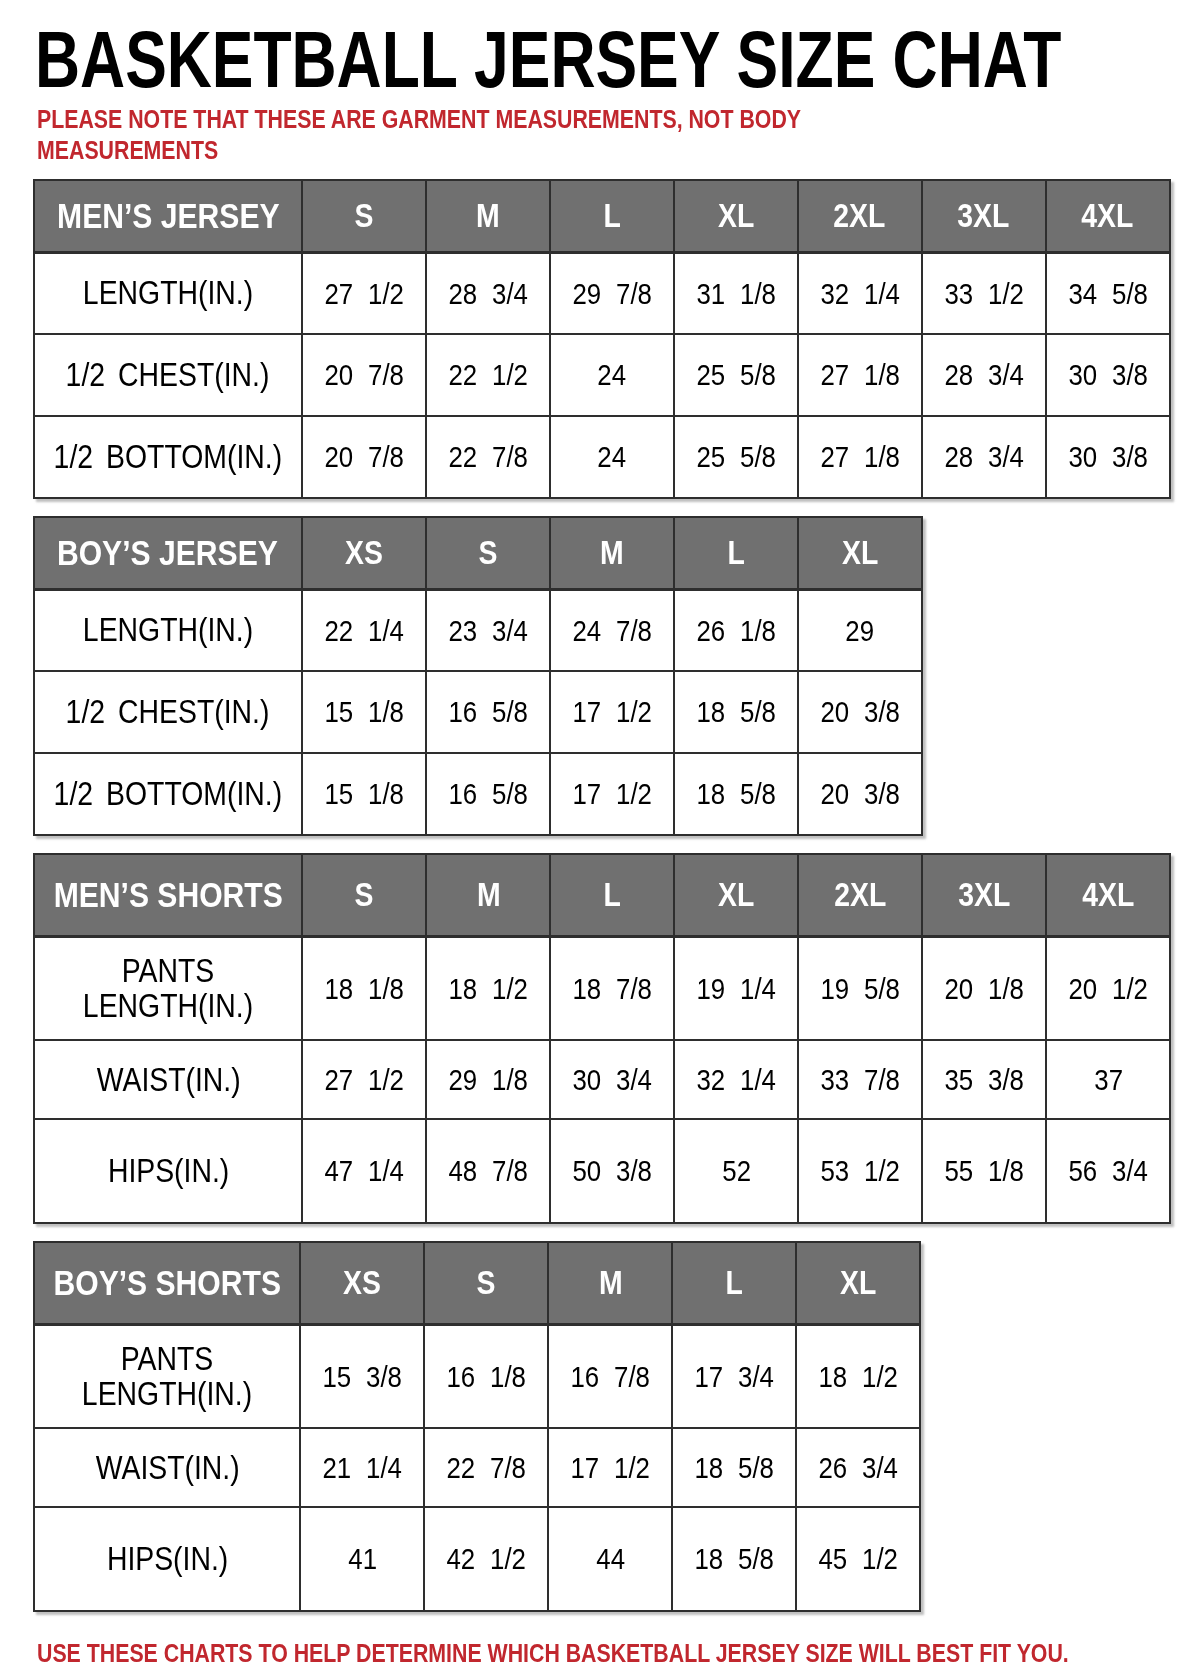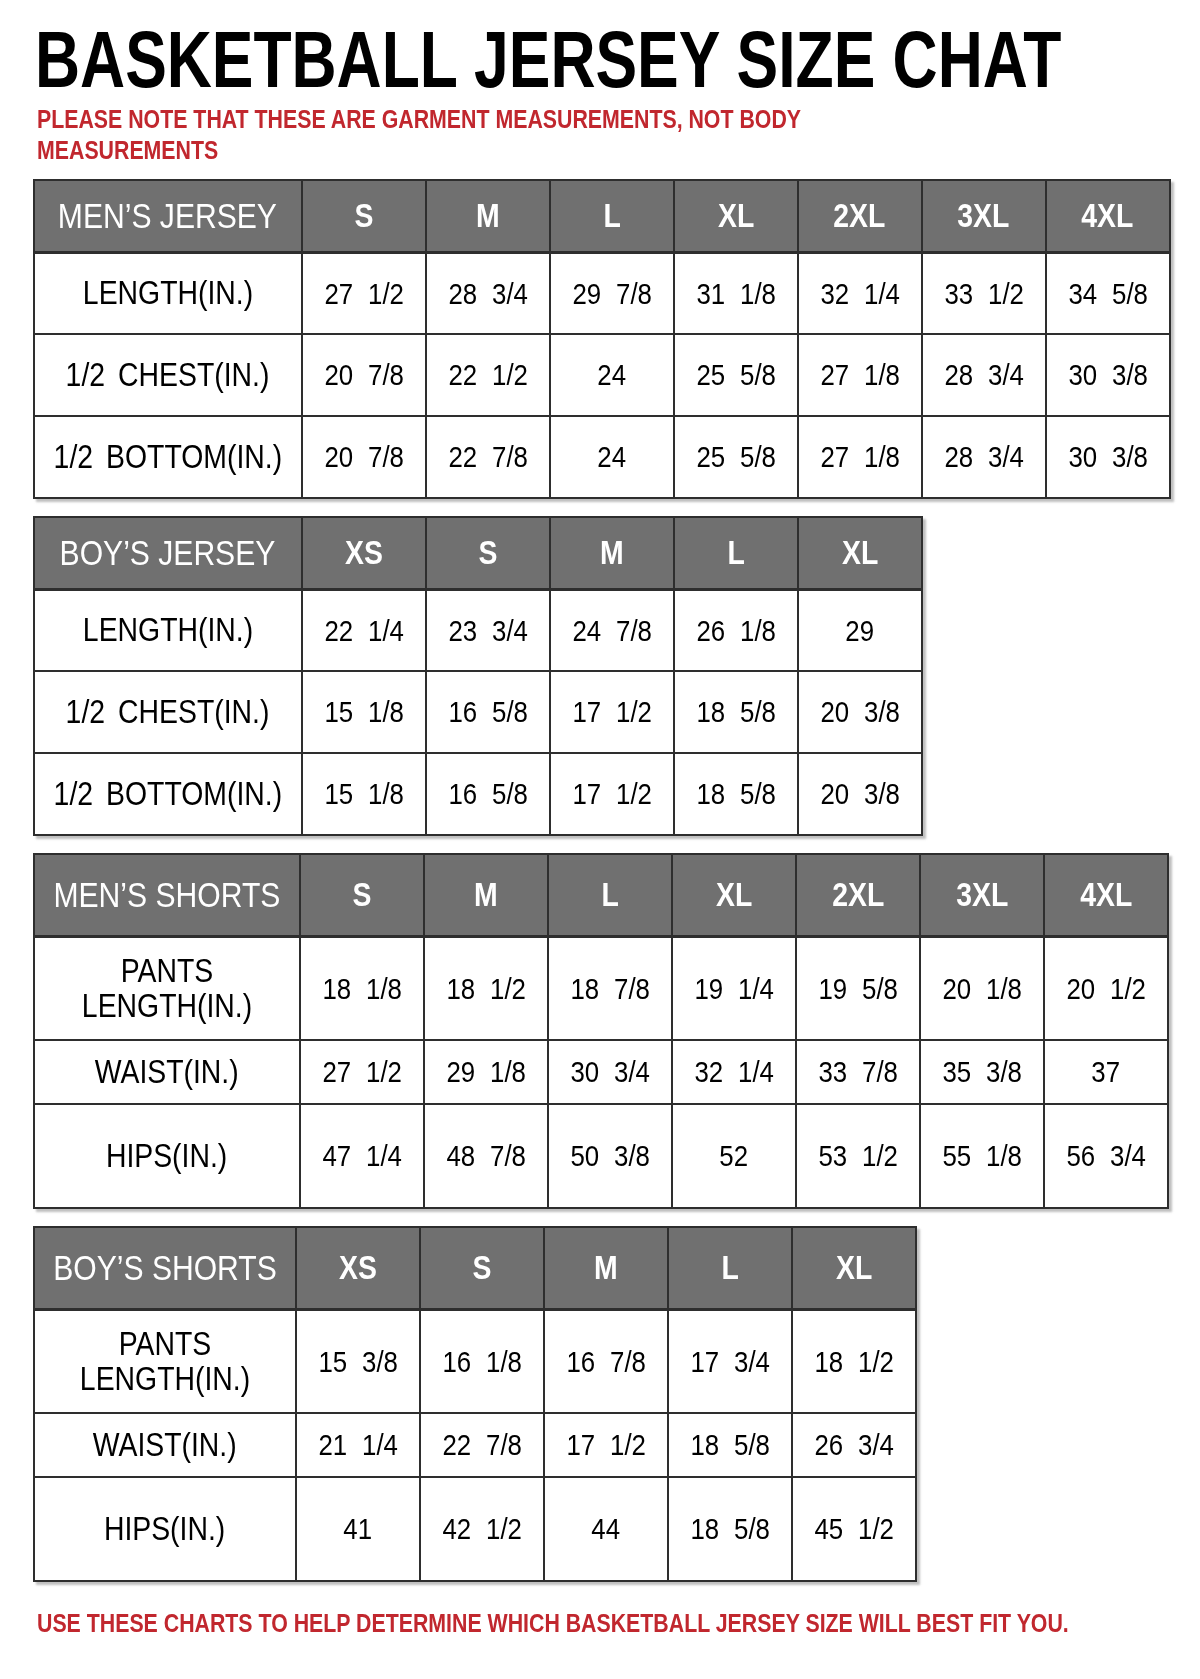--- a/index.html
+++ b/index.html
@@ -40,33 +40,33 @@
     text-align:center;vertical-align:middle;
     padding:0;overflow:hidden;
   }
   .size-table thead th{
     background:#707070;color:#ffffff;
     border-bottom:3px solid #2e2e2e;
   }
   .c-label{width:262px;}
   .c-size{width:124px;}
 
-  .thtitle{font-size:35px;font-weight:400;}
+  .thtitle{font-size:35px;font-weight:700;}
   .thsize{font-size:33px;font-weight:700;}
   .row-label{font-weight:400;font-size:33px;word-spacing:6px;line-height:1.05;}
   .val{font-size:30px;word-spacing:9px;}
 
   .cx{display:inline-block;transform:scaleX(0.86);transform-origin:center center;white-space:nowrap;}
   .cx.wrap{white-space:normal;}
 
   .t-jersey thead tr{height:72px;}
   .t-jersey tbody tr{height:82px;}
   .t-shorts thead tr{height:82px;padding-left:40px;}
   .t-shorts tbody tr:nth-child(1){height:104px;}
-  .t-shorts tbody tr:nth-child(2){height:64px;}
+  .t-shorts tbody tr:nth-child(2){height:79px;}
   .t-shorts tbody tr:nth-child(3){height:104px;}
 </style>
 </head>
 <body>
 
 <div class="page">
   <h1 class="main-title">BASKETBALL JERSEY SIZE CHAT</h1>
   <div class="note">PLEASE NOTE THAT THESE ARE GARMENT MEASUREMENTS, NOT BODY MEASUREMENTS</div>
 
   <div id="tables-container">

